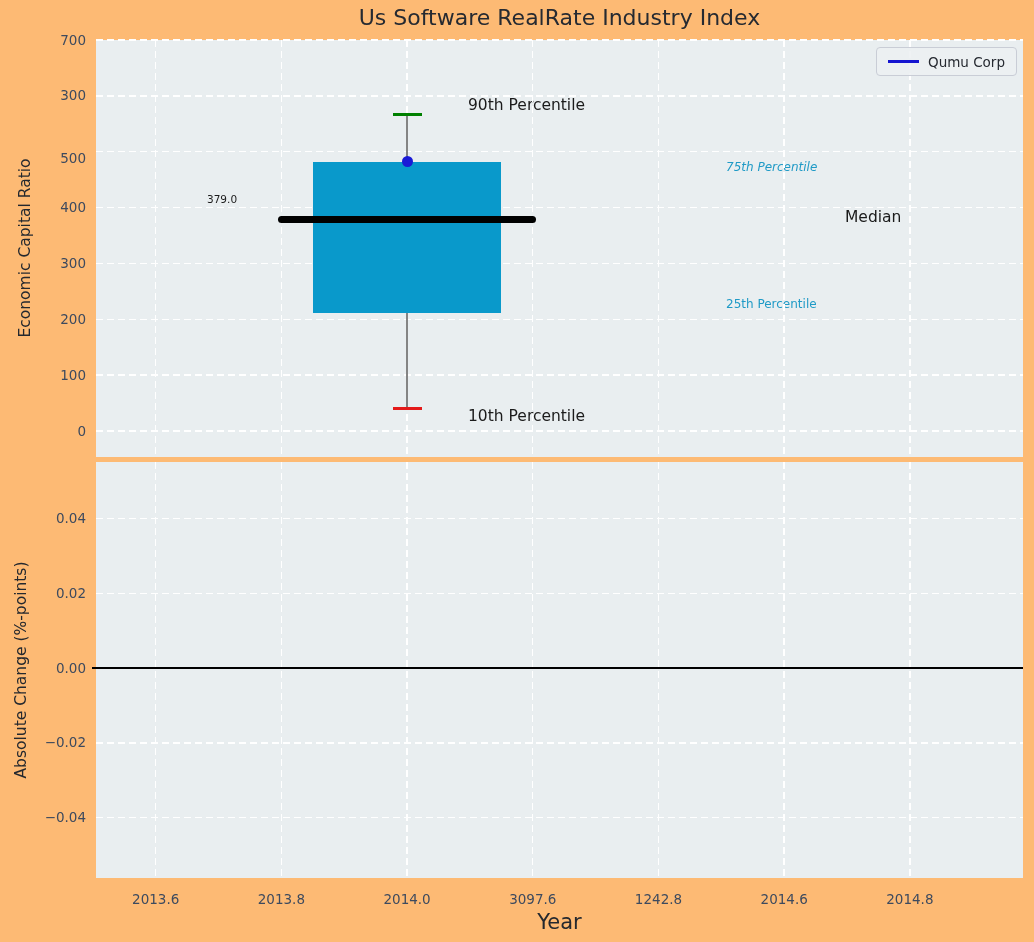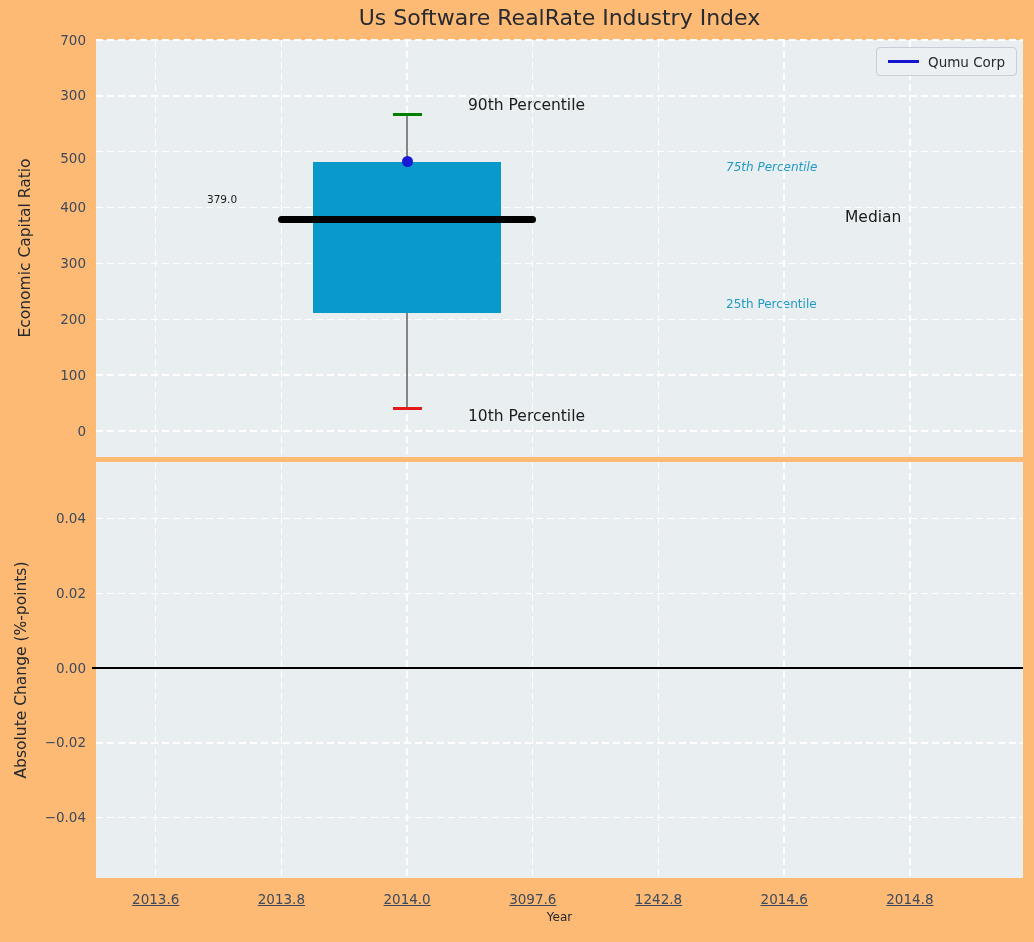--- a/index.html
+++ b/index.html
@@ -18,25 +18,25 @@
     background:repeating-linear-gradient(90deg,var(--grid) 0 7px,transparent 7px 11px);}
   .gridline-v{position:absolute;top:0;height:100%;width:1.4px;
     background:repeating-linear-gradient(180deg,var(--grid) 0 7px,transparent 7px 11px);}
   #chart-title{position:absolute;left:96px;top:5px;width:927px;text-align:center;
     font-size:22px;color:var(--text-dark);}
   .ylabel{position:absolute;transform:translate(-50%,-50%) rotate(-90deg);white-space:nowrap;
     font-size:15.5px;color:#24282e;}
   #ylabel-top{left:25px;top:248px;}
   #ylabel-bottom{left:21px;top:670px;}
   #xlabel{position:absolute;left:96px;top:910px;width:927px;text-align:center;
-    font-size:12px;color:#24282e;}
+    font-size:21px;color:#24282e;}
   .ytick{position:absolute;left:0;width:86px;text-align:right;font-size:13.5px;
     color:var(--tick-label);line-height:17px;}
   .xtick{position:absolute;width:70px;text-align:center;font-size:13.5px;
-    color:var(--tick-label);top:891px;line-height:17px;text-decoration:underline;}
+    color:var(--tick-label);top:891px;line-height:17px;}
   #legend{position:absolute;top:47px;right:17px;height:27px;display:flex;align-items:center;
     padding:0 11px;background:rgba(236,240,242,0.85);border:1px solid #c9cdd6;border-radius:4px;}
   .legend-line{display:inline-block;width:31px;height:2.6px;background:var(--legend-line);
     margin-right:9px;}
   #legend-label{font-size:13.5px;color:var(--text-dark);}
   .whisker{position:absolute;width:1.5px;background:var(--whisker);}
   .iqr-box{position:absolute;background:var(--box-fill);}
   .median-line{position:absolute;height:6.5px;border-radius:3.5px;background:var(--median);}
   .cap{position:absolute;height:3.2px;}
   .cap-top{background:var(--cap-top);}

